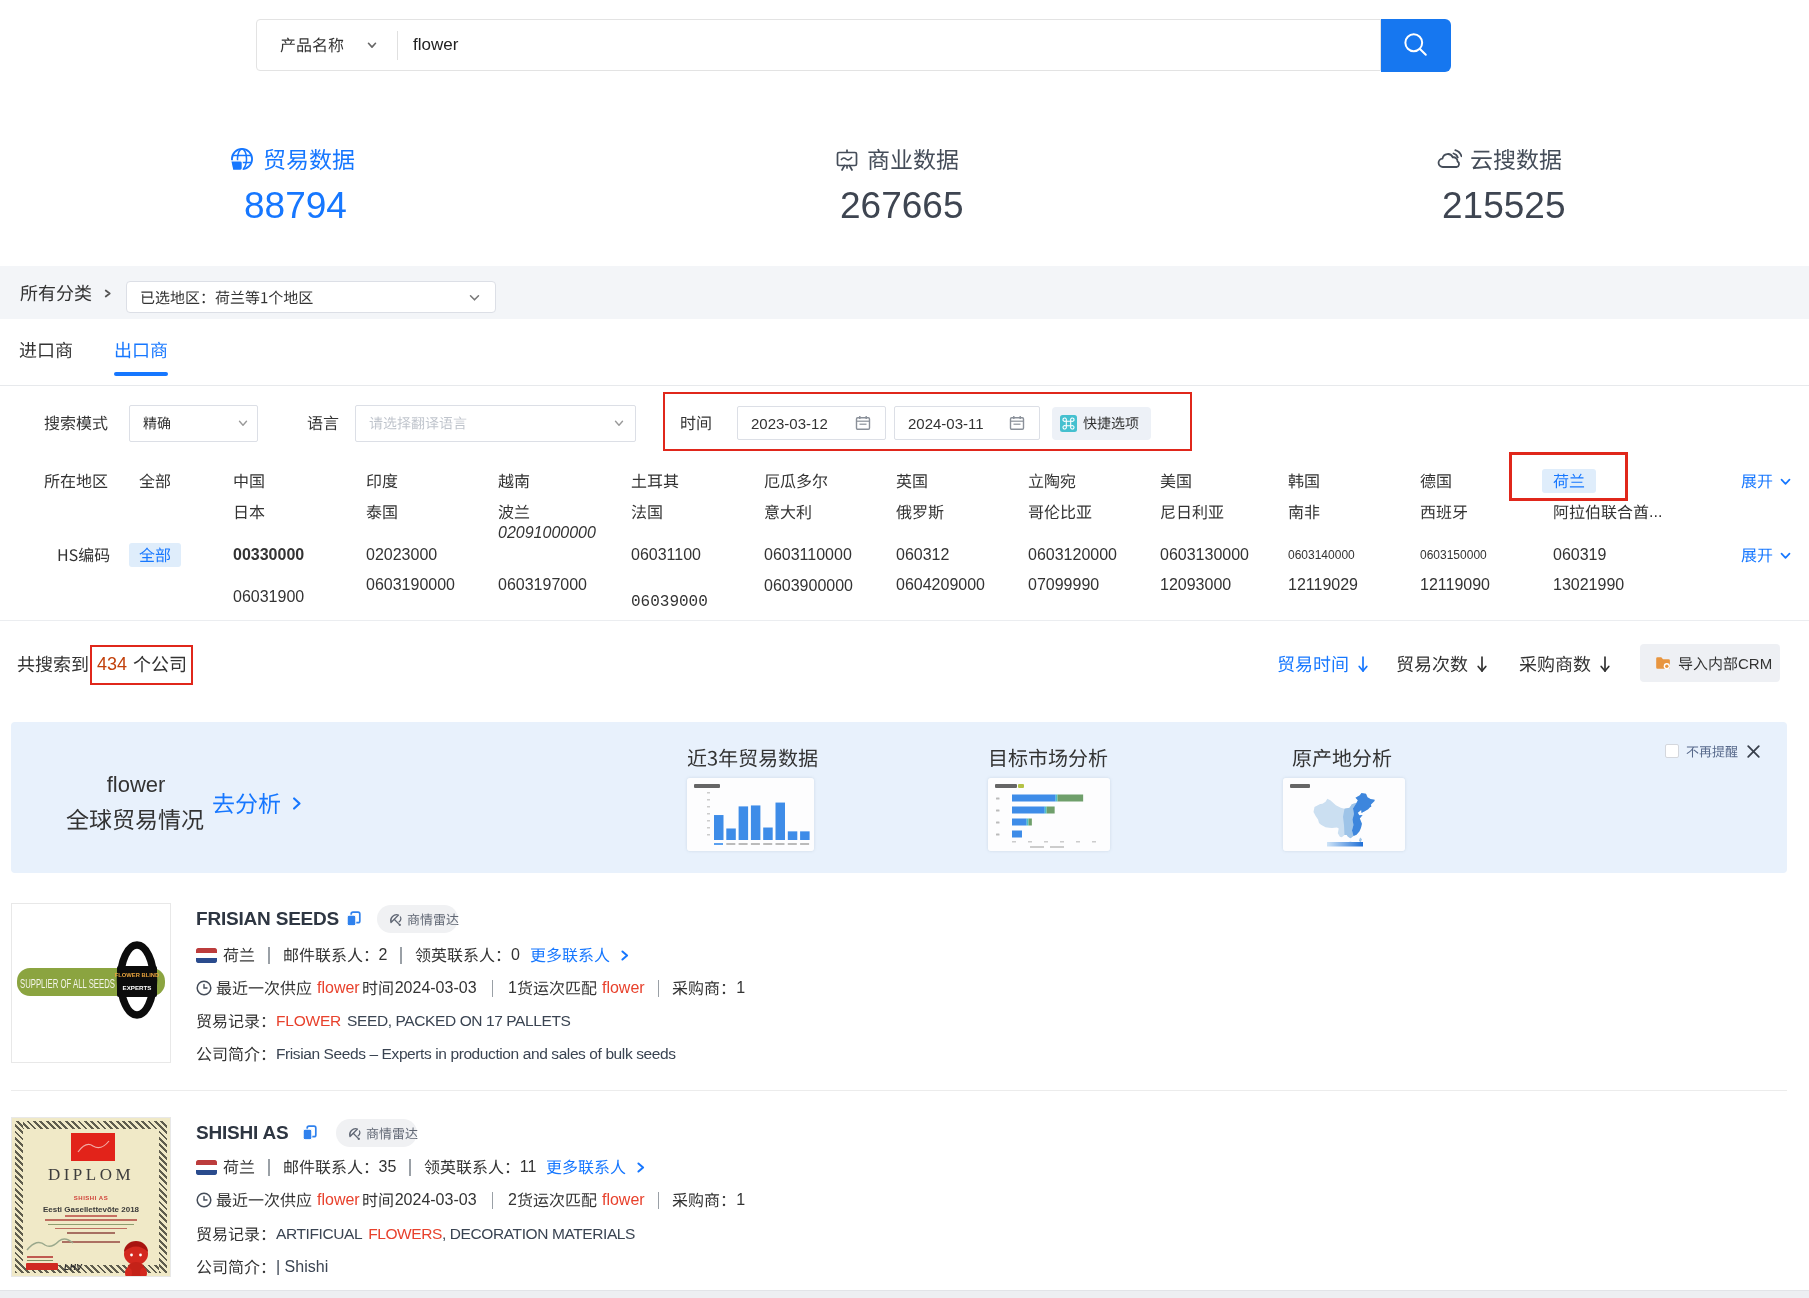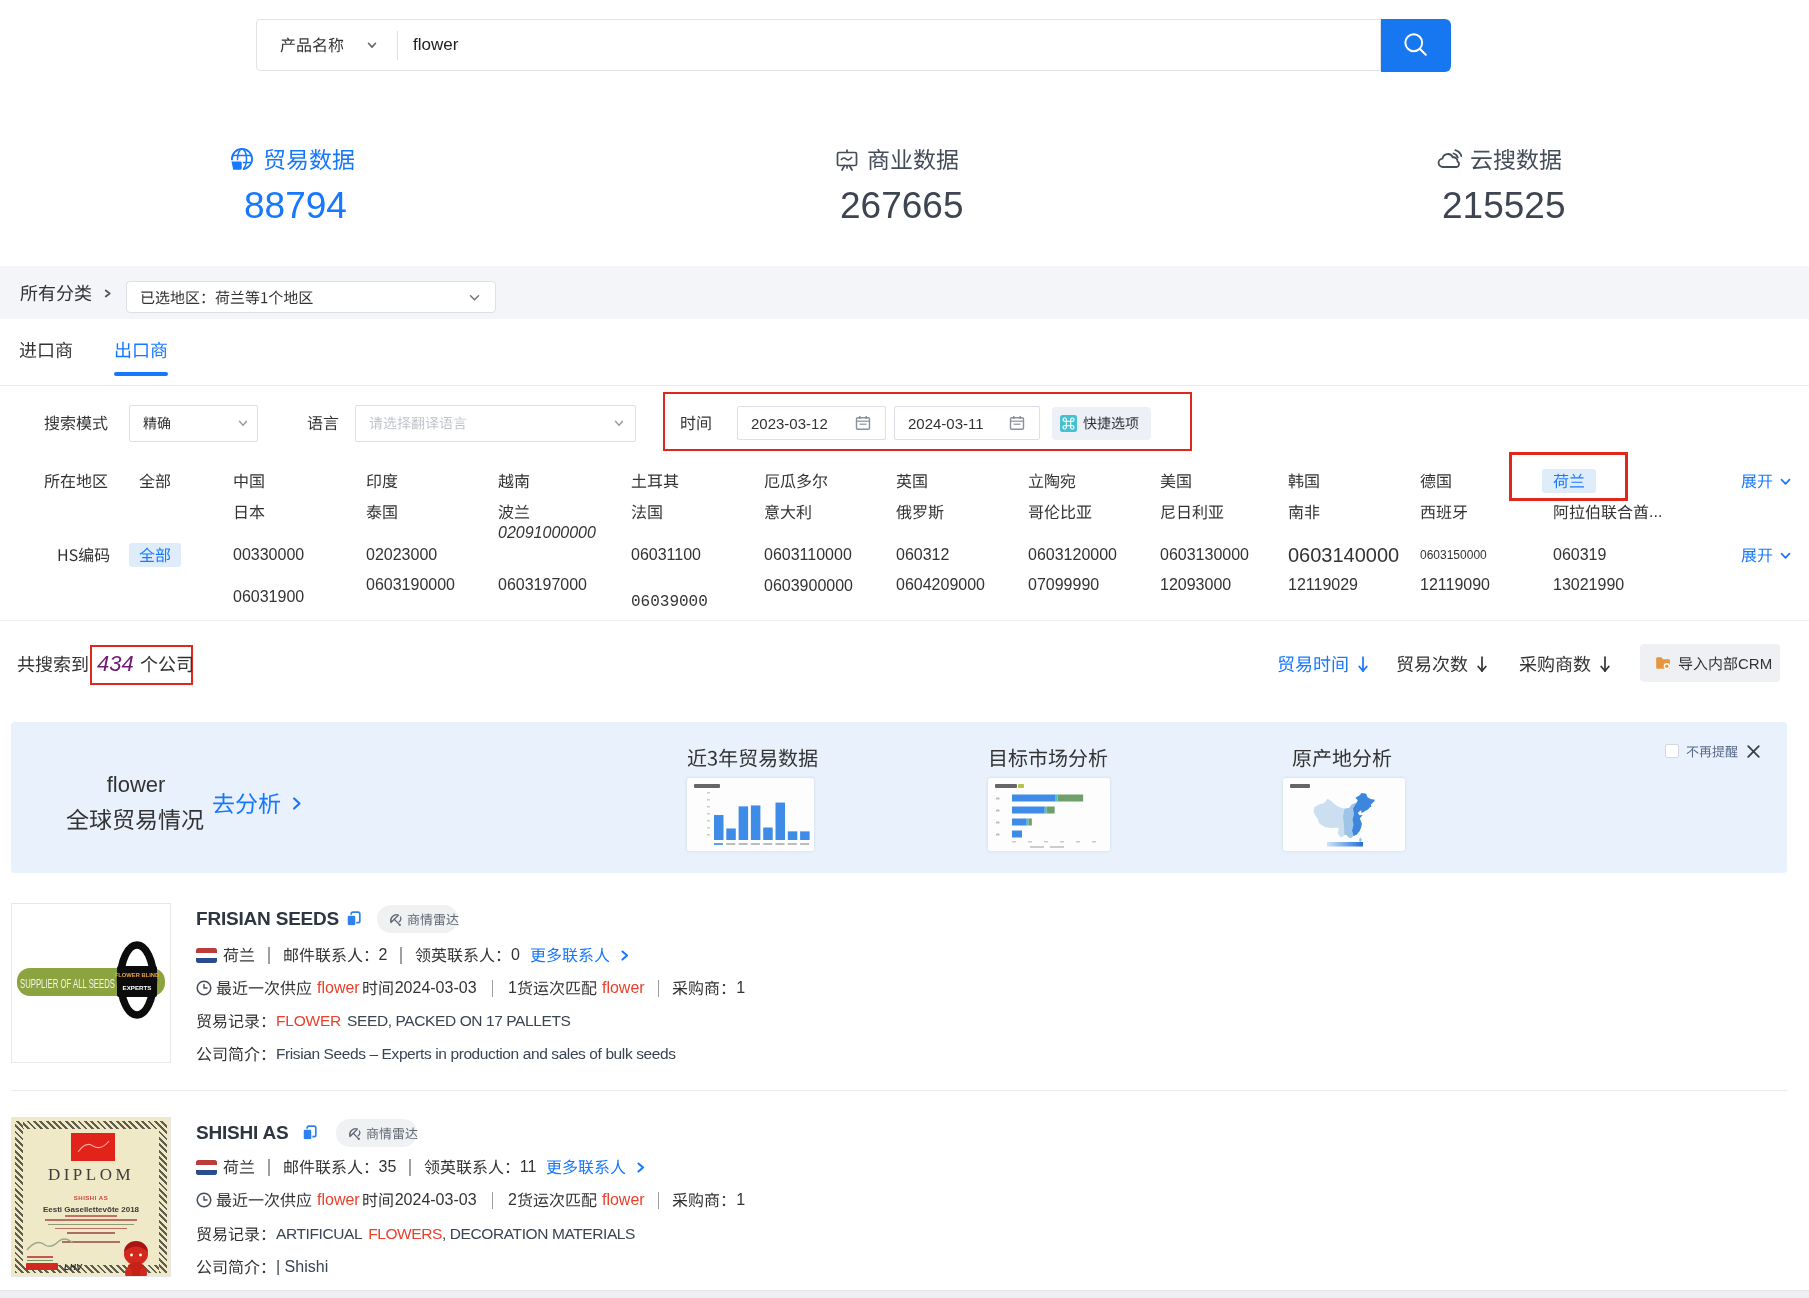--- a/index.html
+++ b/index.html
@@ -557,21 +557,21 @@
       </svg>
     </div>
     <div style="position:absolute;left:129px;top:543px;width:52px;height:24px;background:#dfedfb;border-radius:3px"></div>
     <div class="fr" style="left:139px;top:545px;height:20px;">
       <svg class="t" width="32.0" height="16" viewBox="0 -880 2000 1000" style="fill:#1677ff;">
         <use href="#g46" x="0"></use>
         <use href="#g47" x="1000"></use>
       </svg>
     </div>
     <div class="fr" style="left:233px;top:545px;height:20px;">
-      <span style="font-size:16px;color:#333;">00330000</span>
+      <span style="font-size:16px;color:#333;font-weight:bold;">00330000</span>
     </div>
     <div class="fr" style="left:366px;top:545px;height:20px;">
       <span style="font-size:16px;color:#333;">02023000</span>
     </div>
     <div class="fr" style="left:498px;top:523px;height:20px;font-style:italic;">
       <span style="font-size:16px;color:#333;">02091000000</span>
     </div>
     <div class="fr" style="left:631px;top:545px;height:20px;">
       <span style="font-size:16px;color:#333;">06031100</span>
     </div>
@@ -581,21 +581,21 @@
     <div class="fr" style="left:896px;top:545px;height:20px;">
       <span style="font-size:16px;color:#333;">060312</span>
     </div>
     <div class="fr" style="left:1028px;top:545px;height:20px;">
       <span style="font-size:16px;color:#333;">0603120000</span>
     </div>
     <div class="fr" style="left:1160px;top:545px;height:20px;">
       <span style="font-size:16px;color:#333;">0603130000</span>
     </div>
     <div class="fr" style="left:1288px;top:545px;height:20px;">
-      <span style="font-size:20px;color:#333;">0603140000</span>
+      <span style="font-size:12px;color:#333;">0603140000</span>
     </div>
     <div class="fr" style="left:1420px;top:545px;height:20px;">
       <span style="font-size:12px;color:#333;">0603150000</span>
     </div>
     <div class="fr" style="left:1553px;top:545px;height:20px;">
       <span style="font-size:16px;color:#333;">060319</span>
     </div>
     <div class="fr" style="left:233px;top:575px;height:20px;">
       <span style="font-size:16px;color:#333;margin-top:24px;">06031900</span>
     </div>
@@ -643,21 +643,21 @@
     <div class="fr" style="left:17px;top:652px;height:24px;">
       <svg class="t" width="72.0" height="18" viewBox="0 -880 4000 1000" style="fill:#333;">
         <use href="#g100" x="0"></use>
         <use href="#g11" x="1000"></use>
         <use href="#g29" x="2000"></use>
         <use href="#g101" x="3000"></use>
       </svg>
     </div>
     <div style="position:absolute;left:90px;top:645px;width:103px;height:40px;border:2.5px solid #e0271b;box-sizing:border-box"></div>
     <div class="fr" style="left:97px;top:652px;height:24px;">
-      <span style="font-size:22px;color:#701a75;font-style:italic;">434</span>
+      <span style="font-size:18px;color:#c2410c;">434</span>
       <i style="width:6px;flex:none"></i>
       <svg class="t" width="54.0" height="18" viewBox="0 -880 3000 1000" style="fill:#333;">
         <use href="#g25" x="0"></use>
         <use href="#g102" x="1000"></use>
         <use href="#g103" x="2000"></use>
       </svg>
     </div>
     <div class="fr" style="left:1277px;top:652px;height:24px;">
       <svg class="t" width="72.0" height="18" viewBox="0 -880 4000 1000" style="fill:#1677ff;">
         <use href="#g4" x="0"></use>

